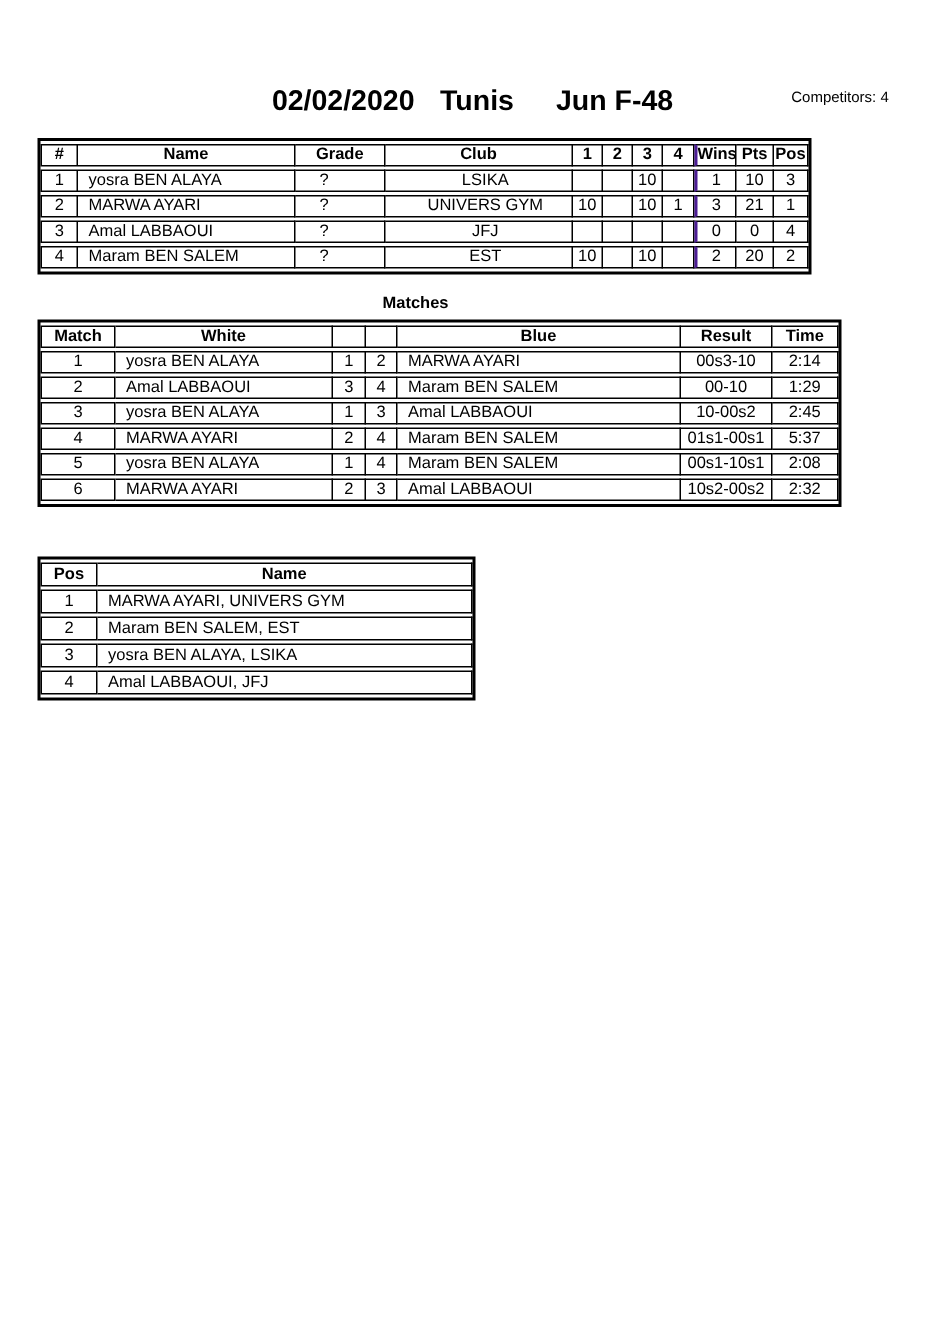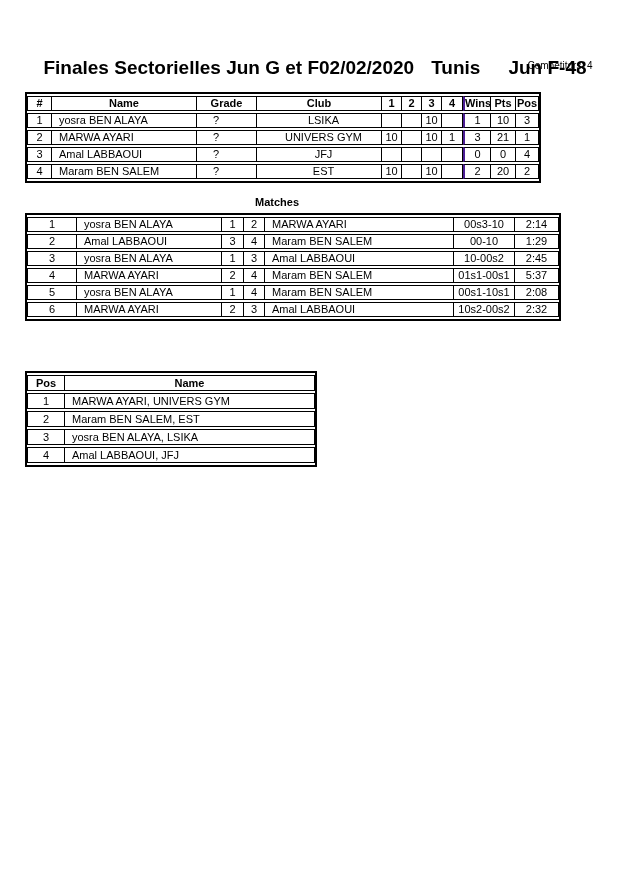--- a/index.html
+++ b/index.html
@@ -37,21 +37,20 @@
   .matches-table { top:213px; left:25px; width:532px; }
   .results-table { top:371px; left:25px; width:288px; }
   .results-table td, .results-table th { height:16px; }
 </style>
 </head>
 <body>
 
 <div class="page">
 
   <div class="title">
-    <span>Finales Sectorielles Jun G et F</span>
     <span class="gap-s">02/02/2020</span>
     <span class="gap-m">Tunis</span>
     <span class="gap-l">Jun F-48</span>
   </div>
 
   <div class="competitors-count">Competitors: 4</div>
 
   <table class="competitors-table">
     <colgroup>
       <col style="width:25px">
@@ -141,20 +140,29 @@
     <colgroup>
       <col style="width:50px">
         <col style="width:145px">
         <col style="width:22px">
         <col style="width:21px">
       <col style="width:189px">
         <col style="width:61px">
         <col style="width:44px">
     </colgroup>
     <tbody>
+        <tr>
+      <th>Match</th>
+      <th>White</th>
+      <th></th>
+      <th></th>
+      <th>Blue</th>
+      <th>Result</th>
+      <th>Time</th>
+    </tr>
     <tr>
       <td>1</td>
       <td class="l">yosra BEN ALAYA</td>
       <td>1</td>
       <td>2</td>
       <td class="l">MARWA AYARI</td>
       <td>00s3-10</td>
       <td>2:14</td>
     </tr>
     <tr>

